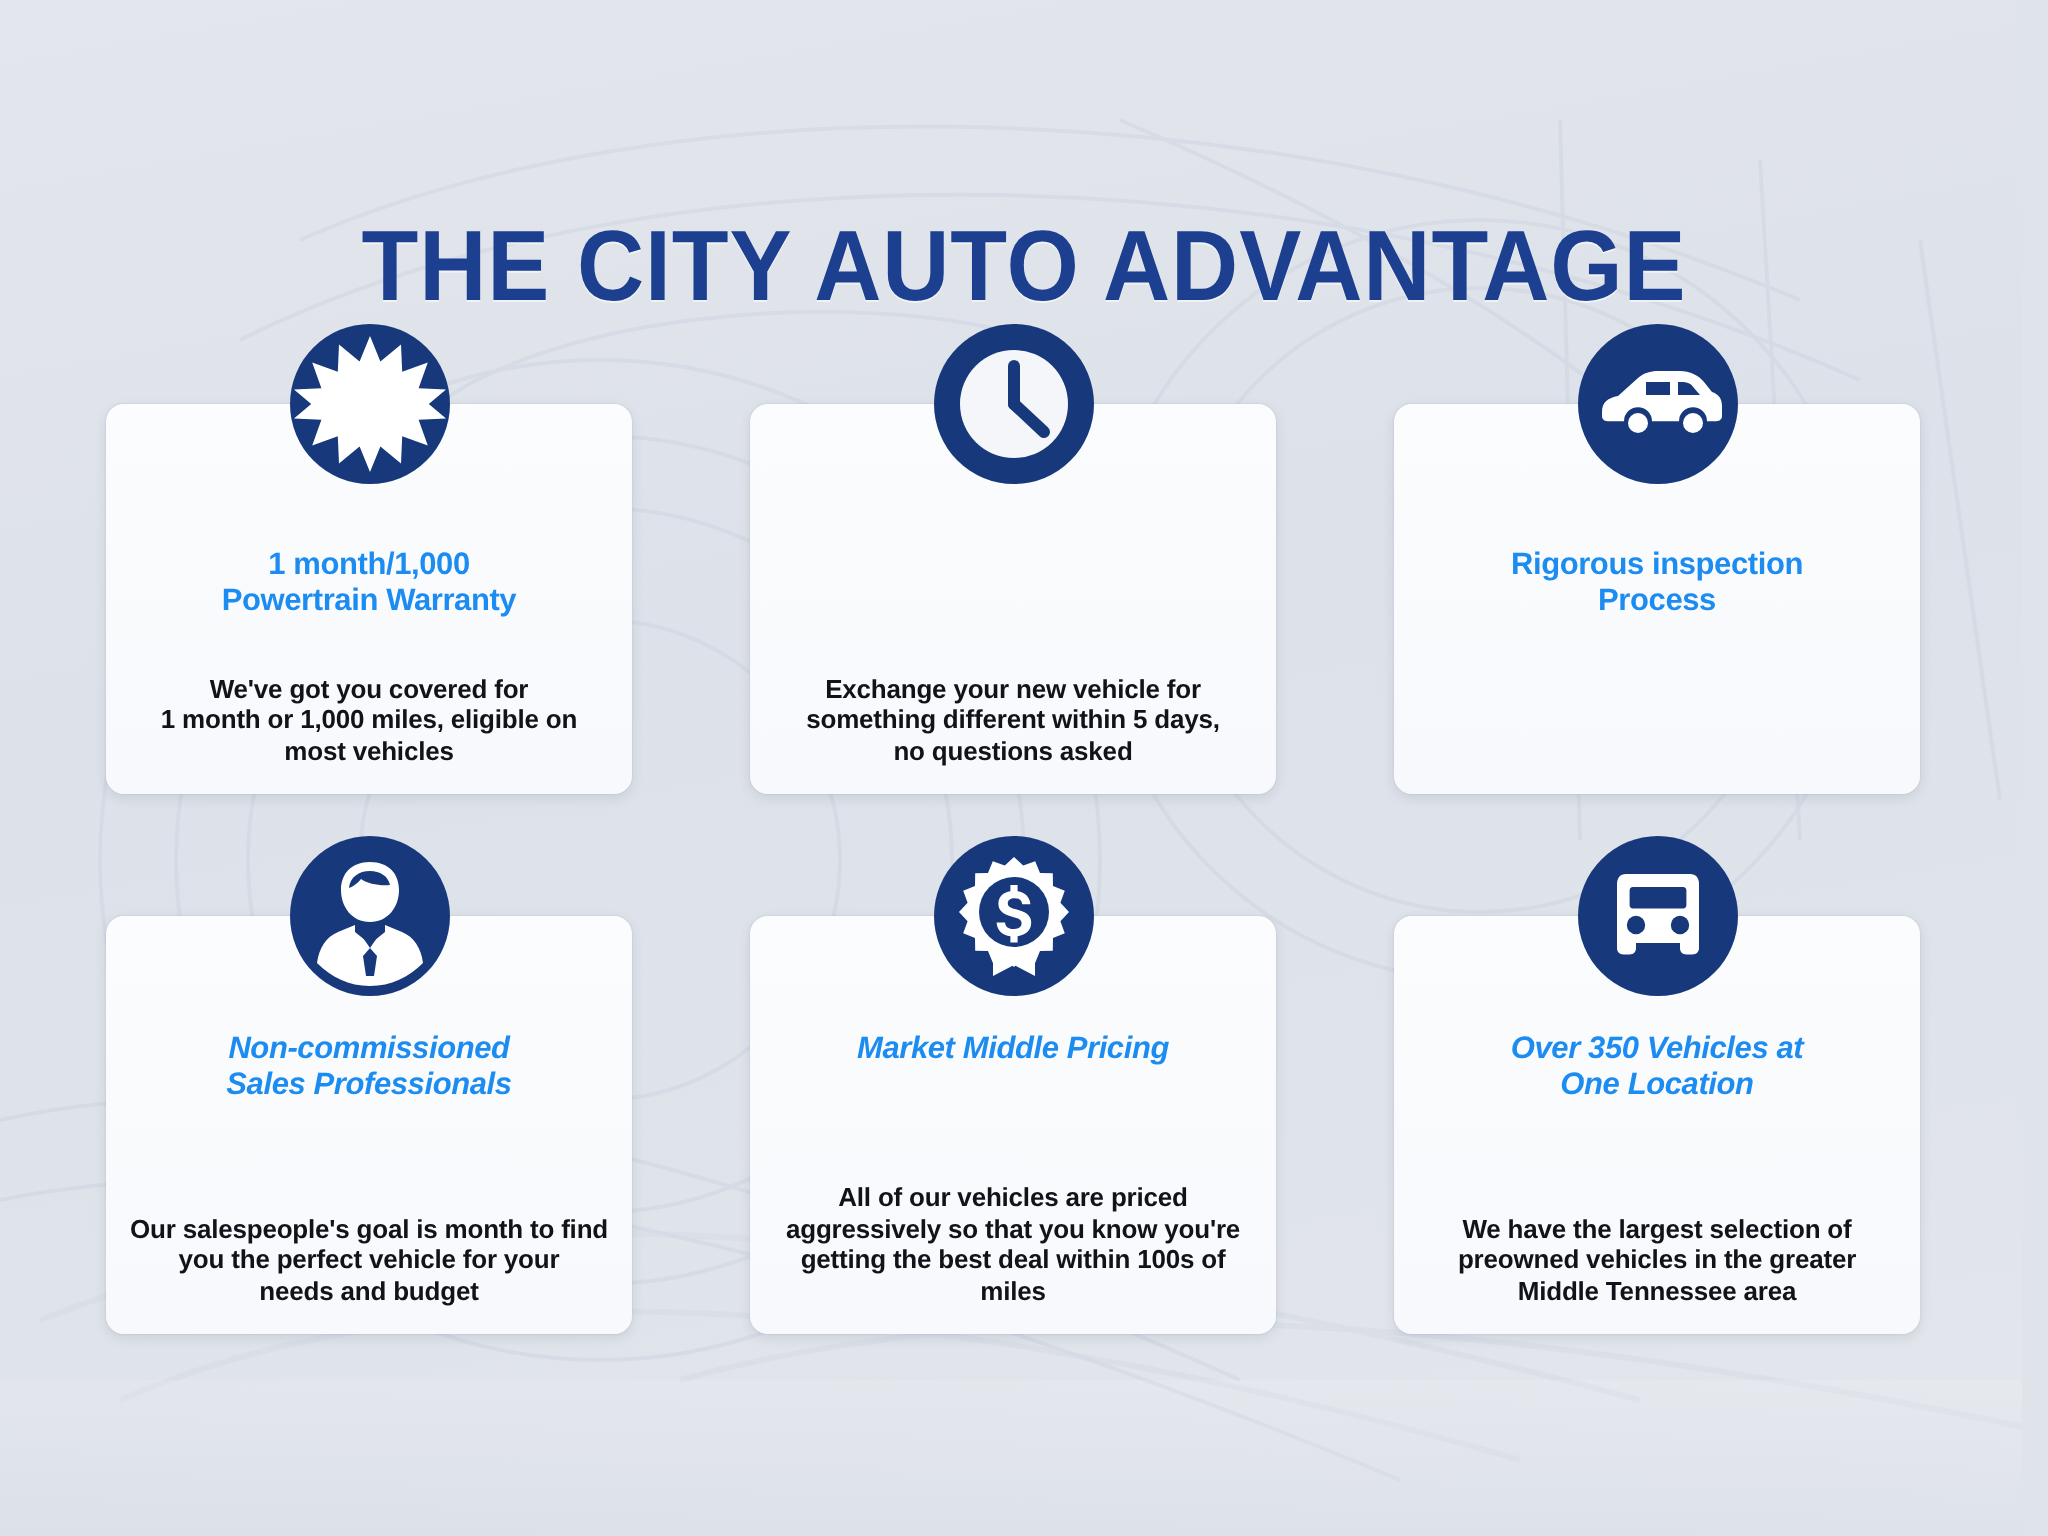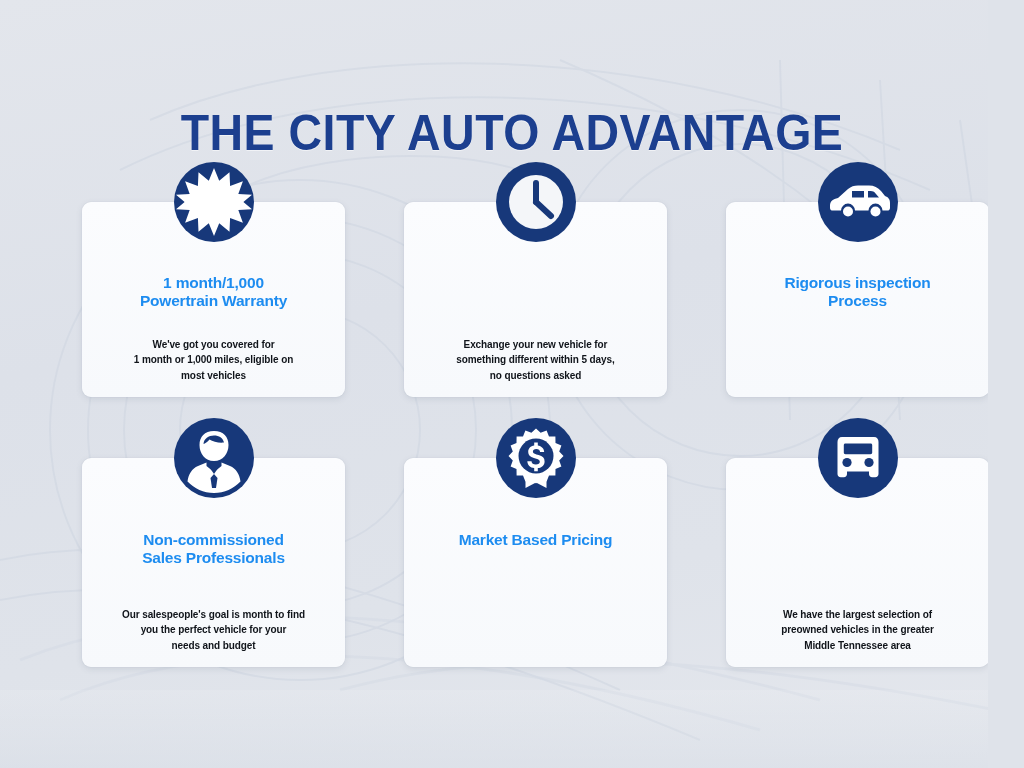--- a/index.html
+++ b/index.html
@@ -14,20 +14,21 @@
     font-family: "Liberation Sans", sans-serif;
     background: #dfe3ea;
   }
 
   #infographic {
     position: relative;
     width: 988px;
     height: 768px;
     background: linear-gradient(170deg, #e3e6ec 0%, #dde1e9 40%, #dfe3ea 72%, #e4e7ed 100%);
     overflow: hidden;
+    padding-left: 23px;
   }
 
   
   .bg-art {
     position: absolute;
     inset: 0;
     pointer-events: none;
   }
   .bg-art svg { display: block; width: 1024px; height: 768px; }
 
@@ -56,21 +57,21 @@
     color: #1c3f8f;
     text-shadow: 0 1px 0 rgba(255,255,255,0.55);
     transform: scaleX(0.93);
     transform-origin: center;
     white-space: nowrap;
   }
 
   
   .grid {
     position: absolute;
-    left: 82px;
+    left: 53px;
     top: 202px;
     width: 907px;
     display: grid;
     grid-template-columns: repeat(3, 263px);
     grid-template-rows: 195px 209px;
     column-gap: 59px;
     row-gap: 61px;
   }
 
   .card {
@@ -109,29 +110,29 @@
 
   .card-body {
     position: absolute;
     left: 0;
     right: 0;
     bottom: 14px;
     padding: 0 9px;
     box-sizing: border-box;
     text-align: center;
     color: #10141a;
-    font-size: 10px;
+    font-size: 13px;
     line-height: 15.5px;
     font-weight: bold;
     letter-spacing: -0.1px;
     white-space: pre-line;
   }
 
   
-  .grid .card.row2 .card-title { margin-top: 73px; }
+  .grid .card.row2 .card-title { margin-top: 58px; font-style: italic; }
 </style>
 </head>
 <body>
 
 <div id="infographic">
 
   <div class="bg-art">
     <svg viewBox="0 0 1024 768" xmlns="http://www.w3.org/2000/svg">
       <g fill="none" stroke="#cfd6e1" stroke-width="2" opacity="0.55">
         <circle cx="300" cy="430" r="250"></circle>
@@ -228,31 +229,36 @@
     <div class="card row2">
       <div class="icon-wrap">
         <svg viewBox="0 0 92 92" xmlns="http://www.w3.org/2000/svg">
           <circle cx="46" cy="46" r="40" fill="#17387a"></circle>
           <path fill="#ffffff" d="M35.5 59 L35.5 76 L46 70.5 L56.5 76 L56.5 59 Z"></path>
           <path fill="#ffffff" d="M46 16.5 L50.6 20.8 L56.6 18.6 L59 24.5 L65.4 24.6 L65.5 31 L71.4 33.4 L69.2 39.4 L73.5 44 L69.2 48.6 L71.4 54.6 L65.5 57 L65.4 63.4 L59 63.5 L56.6 69.4 L50.6 67.2 L46 71.5 L41.4 67.2 L35.4 69.4 L33 63.5 L26.6 63.4 L26.5 57 L20.6 54.6 L22.8 48.6 L18.5 44 L22.8 39.4 L20.6 33.4 L26.5 31 L26.6 24.6 L33 24.5 L35.4 18.6 L41.4 20.8 Z"></path>
           <circle cx="46" cy="44" r="17.5" fill="#17387a"></circle>
           <path fill="#ffffff" d="M44.2 30.5 L47.8 30.5 L47.8 33.6 C 51.6 34.2 54 36.6 54.2 40.1 L50.1 40.1 C 49.9 38.2 48.6 37.1 46.3 37.1 C 44.2 37.1 42.9 38.1 42.9 39.6 C 42.9 41 43.9 41.8 46.4 42.5 L48.6 43.1 C 52.6 44.2 54.6 46.2 54.6 49.4 C 54.6 53 52.1 55.5 47.8 56.1 L47.8 59.2 L44.2 59.2 L44.2 56.1 C 40.1 55.6 37.5 53 37.3 49.2 L41.5 49.2 C 41.7 51.3 43.2 52.5 45.9 52.5 C 48.3 52.5 49.8 51.4 49.8 49.7 C 49.8 48.3 48.8 47.4 46.3 46.7 L43.9 46 C 40.1 44.9 38.2 42.9 38.2 39.9 C 38.2 36.4 40.6 34.1 44.2 33.6 Z"></path>
         </svg>
       </div>
-      <div class="card-title">Market Based Pricing</div>
+      <div class="card-title">Market Middle Pricing</div>
+      <div class="card-body">All of our vehicles are priced
+aggressively so that you know you're
+getting the best deal within 100s of miles</div>
     </div>
 
     <div class="card row2">
       <div class="icon-wrap">
         <svg viewBox="0 0 92 92" xmlns="http://www.w3.org/2000/svg">
           <circle cx="46" cy="46" r="40" fill="#17387a"></circle>
           <path fill="#ffffff" d="M30 25 C 27 25 25.5 27 25.5 30 L25.5 62 C 25.5 64 26.8 65.2 28.8 65.2 L31.8 65.2 C 33.8 65.2 35 64 35 62 L35 59.5 L57 59.5 L57 62 C 57 64 58.2 65.2 60.2 65.2 L63.2 65.2 C 65.2 65.2 66.5 64 66.5 62 L66.5 30 C 66.5 27 65 25 62 25 Z M33.5 31.5 L58.5 31.5 C 59.6 31.5 60.2 32.2 60.2 33.2 L60.2 40.5 C 60.2 41.6 59.6 42.2 58.5 42.2 L33.5 42.2 C 32.4 42.2 31.8 41.6 31.8 40.5 L31.8 33.2 C 31.8 32.2 32.4 31.5 33.5 31.5 Z"></path>
           <circle cx="35" cy="50.5" r="4.6" fill="#17387a"></circle>
           <circle cx="57" cy="50.5" r="4.6" fill="#17387a"></circle>
         </svg>
       </div>
+      <div class="card-title">Over 350 Vehicles at
+One Location</div>
       <div class="card-body">We have the largest selection of
 preowned vehicles in the greater
 Middle Tennessee area</div>
     </div>
 
   </div>
 </div>
 
 </body></html>

